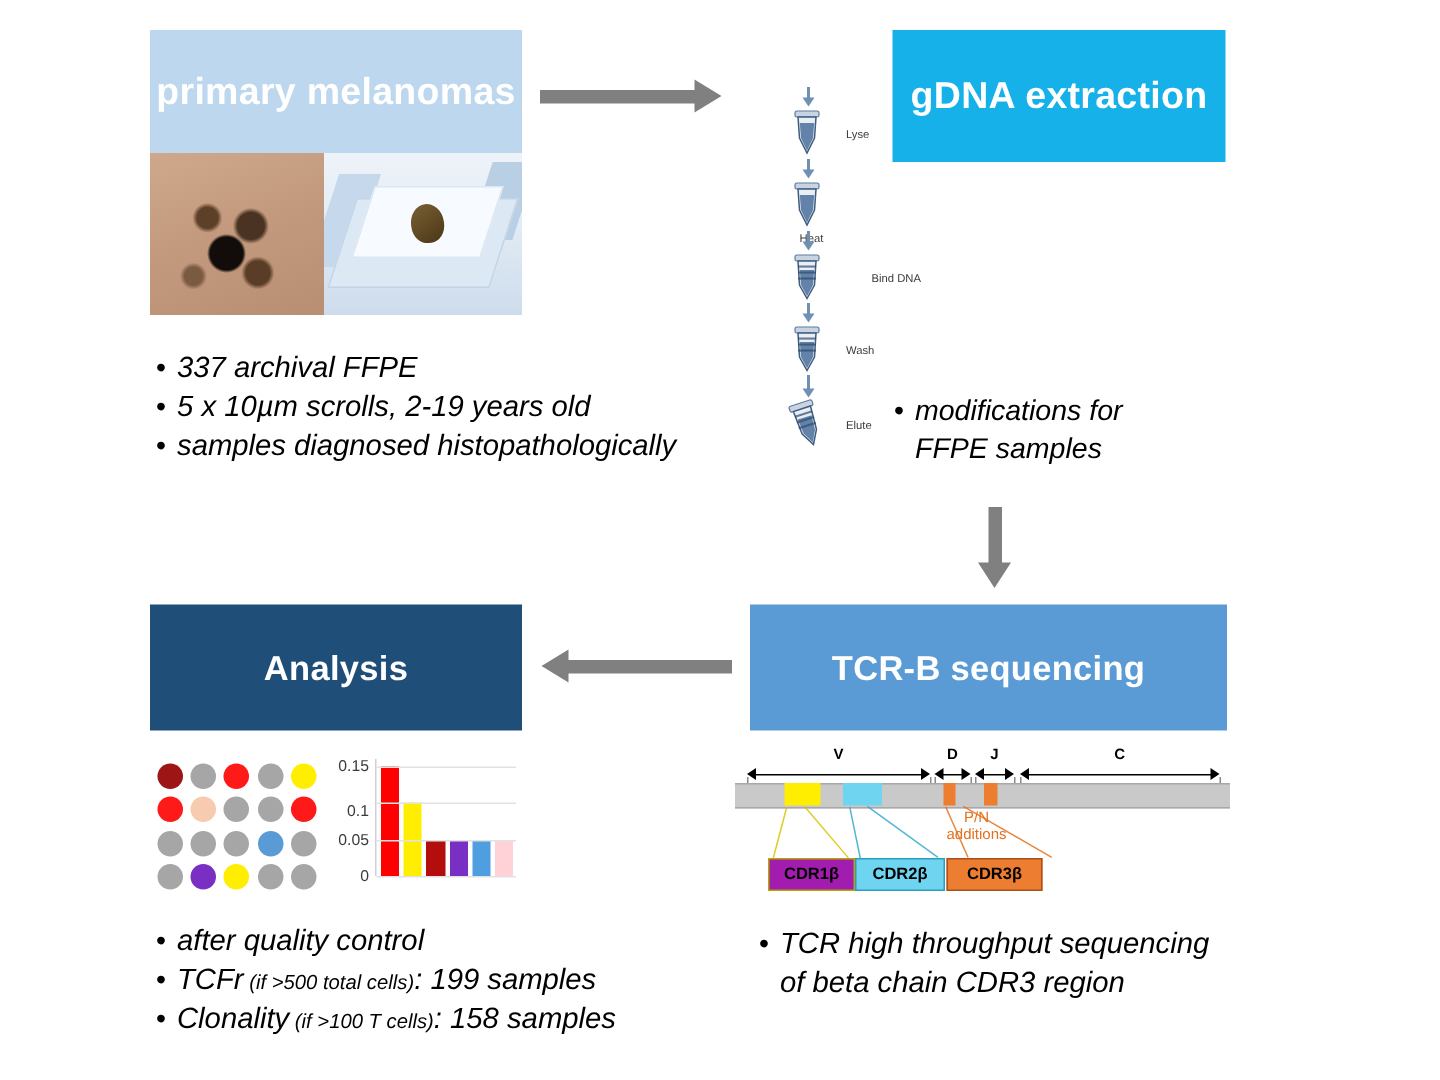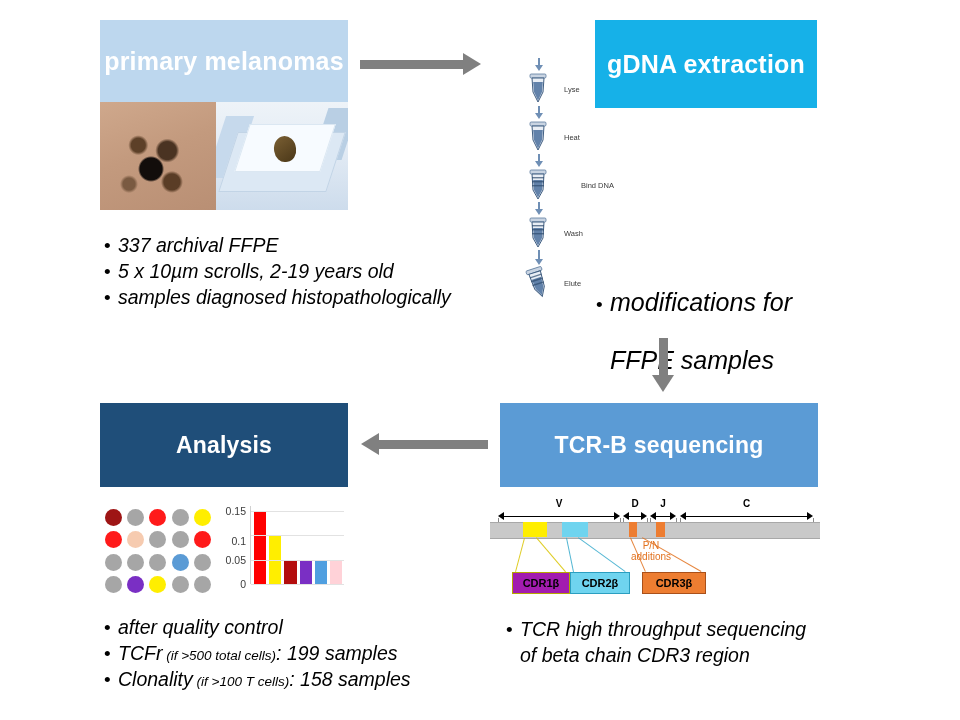--- a/index.html
+++ b/index.html
@@ -58,21 +58,21 @@
   #arrow-tcr-analysis{left:378px;top:440px;width:110px;}
   #arrow-gdna-tcr{left:659px;top:338px;height:38px;}
 
   
   .blist{position:absolute;}
   .bline{display:flex;align-items:baseline;line-height:1.34;}
   .bullet{width:14px;flex:0 0 14px;font-size:19px;line-height:1;}
   .btxt{font-size:19.5px;font-style:italic;}
   #list-samples{left:104px;top:232px;width:400px;}
   #list-mods{left:596px;top:262px;width:215px;}
-  #list-mods .btxt{font-size:25px;margin-top:24px;}
+  #list-mods .btxt{font-size:19px;}
   #list-analysis{left:104px;top:614px;width:400px;}
   #list-tcr{left:506px;top:616px;width:360px;}
   .sub{font-size:13.5px;}
   .cont{padding-left:14px;}
 
   
   #tube-protocol{position:absolute;left:518px;top:22px;width:96px;height:290px;}
   .tstep{position:absolute;display:flex;align-items:center;}
   .tlabel{font-size:7.5px;color:#3a3a3a;margin-left:6px;white-space:nowrap;
      font-family:"Liberation Sans", sans-serif;}
@@ -150,21 +150,21 @@
       <div class="tstep" style="top: 50px; left: 0px;">
         <svg width="40" height="34" viewBox="0 0 40 34">
           <g>
             <rect x="12" y="2" width="16" height="4" rx="1.2" fill="#c9d4e2" stroke="#5d7b9e" stroke-width="0.8"></rect>
             <path d="M14,6 L26,6 L25,20 L20,30 L15,20 Z" fill="#e9eef5" stroke="#3f5d80" stroke-width="1"></path>
             <path d="M15.2,10 L24.8,10 L24,20 L20,28.5 L16,20 Z" fill="#4a6f9c" opacity="0.85"></path>
           </g>
         </svg>
         <span class="tlabel">Lyse</span>
       </div>
-      <div class="tstep" style="top: 98px; left: 0px;">
+      <div class="tstep" style="top: 98px; left: 0px; flex-direction: column;">
         <svg width="40" height="34" viewBox="0 0 40 34">
           <g>
             <rect x="12" y="2" width="16" height="4" rx="1.2" fill="#c9d4e2" stroke="#5d7b9e" stroke-width="0.8"></rect>
             <path d="M14,6 L26,6 L25,20 L20,30 L15,20 Z" fill="#e9eef5" stroke="#3f5d80" stroke-width="1"></path>
             <path d="M15.2,10 L24.8,10 L24,20 L20,28.5 L16,20 Z" fill="#4a6f9c" opacity="0.85"></path>
           </g>
         </svg>
         <span class="tlabel">Heat</span>
       </div>
       <div class="tstep" style="top: 146px; left: 0px; gap: 17px;">
@@ -336,21 +336,21 @@
       <div class="tcr-pn" style="left: 128px; top: 42px; width: 66px; color: rgb(226, 113, 29);">
         <div>P/N</div>
         <div>additions</div>
       </div>
       <div class="tcr-cdr" style="left: 22px; width: 56px; top: 74px; background: #a21caf; border-color: rgb(181, 167, 0);">CDR1β</div>
       <div class="leader" style="left: 34px; top: 40px; height: 35.171px; background: rgb(217, 196, 0); transform-origin: left top; transform: rotate(14.8265deg); opacity: 0.85;"></div>
       <div class="leader" style="left: 46px; top: 40px; height: 44.6878px; background: rgb(217, 196, 0); transform-origin: left top; transform: rotate(-40.4622deg); opacity: 0.85;"></div>
       <div class="tcr-cdr" style="left: 80px; width: 58px; top: 74px; background: rgb(111, 212, 239); border-color: rgb(43, 158, 192);">CDR2β</div>
       <div class="leader" style="left: 76px; top: 40px; height: 34.7131px; background: rgb(53, 169, 203); transform-origin: left top; transform: rotate(-11.6336deg); opacity: 0.85;"></div>
       <div class="leader" style="left: 88px; top: 40px; height: 58.0086px; background: rgb(53, 169, 203); transform-origin: left top; transform: rotate(-54.1179deg); opacity: 0.85;"></div>
-      <div class="tcr-cdr" style="left: 152px; width: 62px; top: 74px; background: rgb(237, 125, 49); border-color: rgb(169, 80, 26);">CDR3β</div>
+      <div class="tcr-cdr" style="left: 141px; width: 62px; top: 74px; background: rgb(237, 125, 49); border-color: rgb(169, 80, 26);">CDR3β</div>
       <div class="leader" style="left: 140px; top: 40px; height: 37.1618px; background: rgb(226, 113, 29); transform-origin: left top; transform: rotate(-23.8059deg); opacity: 0.85;"></div>
       <div class="leader" style="left: 152px; top: 40px; height: 68.0955px; background: rgb(226, 113, 29); transform-origin: left top; transform: rotate(-60.0464deg); opacity: 0.85;"></div>
     </div>
 
   <div class="blist" id="list-analysis">
       <div class="bline">
         <span class="bullet">•</span>
         <span class="btxt"><span>after quality control</span></span>
       </div>
       <div class="bline">

